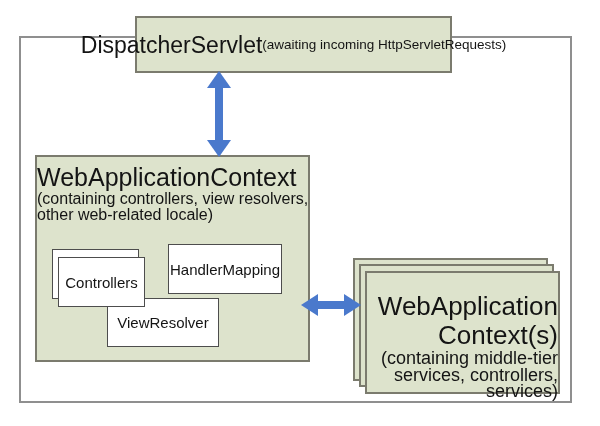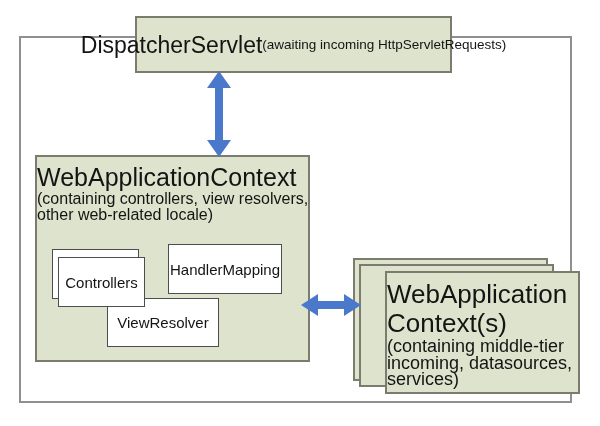--- a/index.html
+++ b/index.html
@@ -64,21 +64,21 @@
   .controllers-back { left: 15px; top: 92px;  width: 87px;  height: 50px; z-index: 1; }
   .view-resolver    { left: 70px; top: 141px; width: 112px; height: 49px; z-index: 2; }
   .controllers      { left: 21px; top: 100px; width: 87px;  height: 50px; z-index: 3; }
   .handler-mapping  { left: 131px; top: 87px; width: 114px; height: 50px; z-index: 1; }
 
   
   .stack-back   { left: 353px; top: 258px; width: 195px; height: 123px; z-index: 2; }
   .stack-middle { left: 359px; top: 264px; width: 195px; height: 123px; z-index: 3; }
   .stack-front  {
     left: 365px; top: 271px; width: 195px; height: 123px; z-index: 4;
-    text-align: left; padding-top: 7px; margin-left: 20px;
+    text-align: right; padding-top: 19px;
   }
   .stack-front .title { font-size: 26px; line-height: 29px; }
   .stack-front .subtitle { font-size: 18px; line-height: 16.5px; }
 
   .arrow-svg { position: absolute; z-index: 6; }
   .arrow-shape { fill: var(--arrow, #4a79cc); }
 
   .nowrap { white-space: nowrap; }
 </style>
 </head>
@@ -124,16 +124,16 @@
 
 <div class="abs greenbox stack-back"></div>
 <div class="abs greenbox stack-middle"></div>
 <div class="abs greenbox stack-front">
   <div class="title">
     <div class="nowrap">WebApplication</div>
     <div class="nowrap">Context(s)</div>
   </div>
   <div class="subtitle">
     <div class="nowrap">(containing middle-tier</div>
-    <div class="nowrap">incoming, datasources,</div>
+    <div class="nowrap">services, controllers,</div>
     <div class="nowrap">services)</div>
   </div>
 </div>
 
 </body></html>

